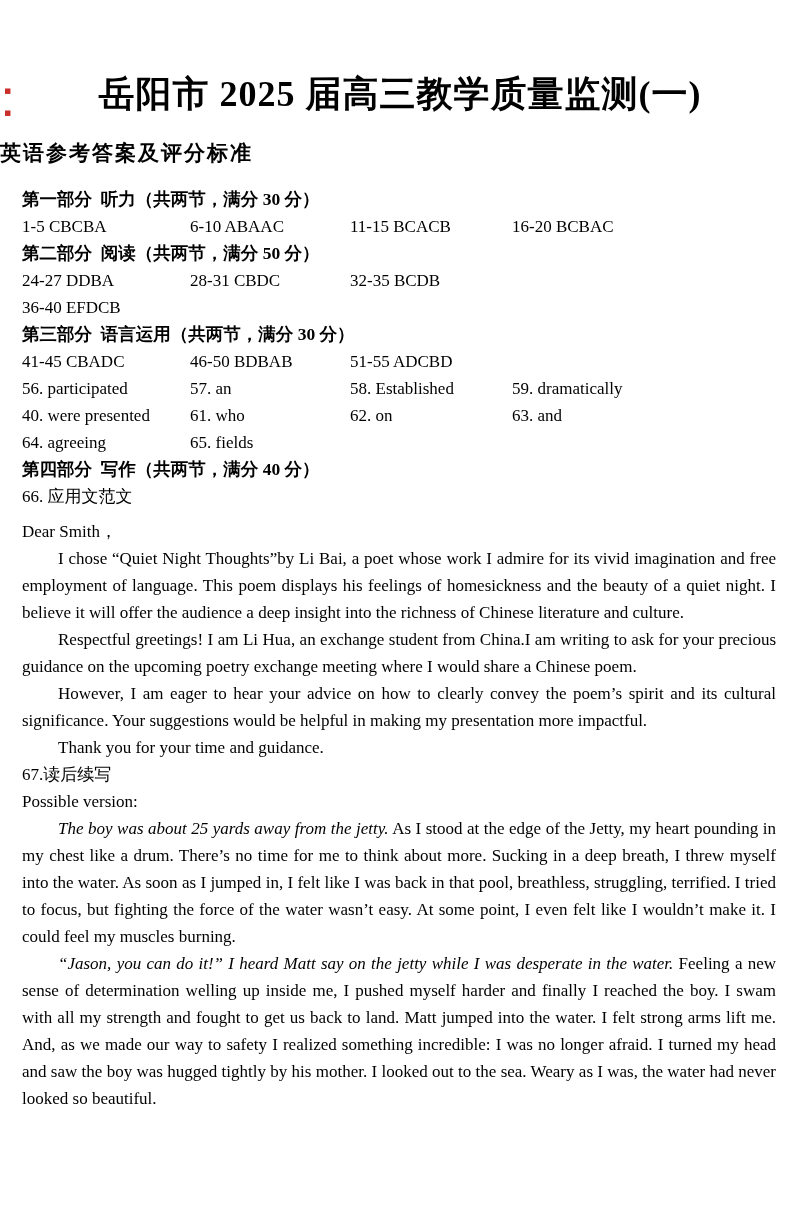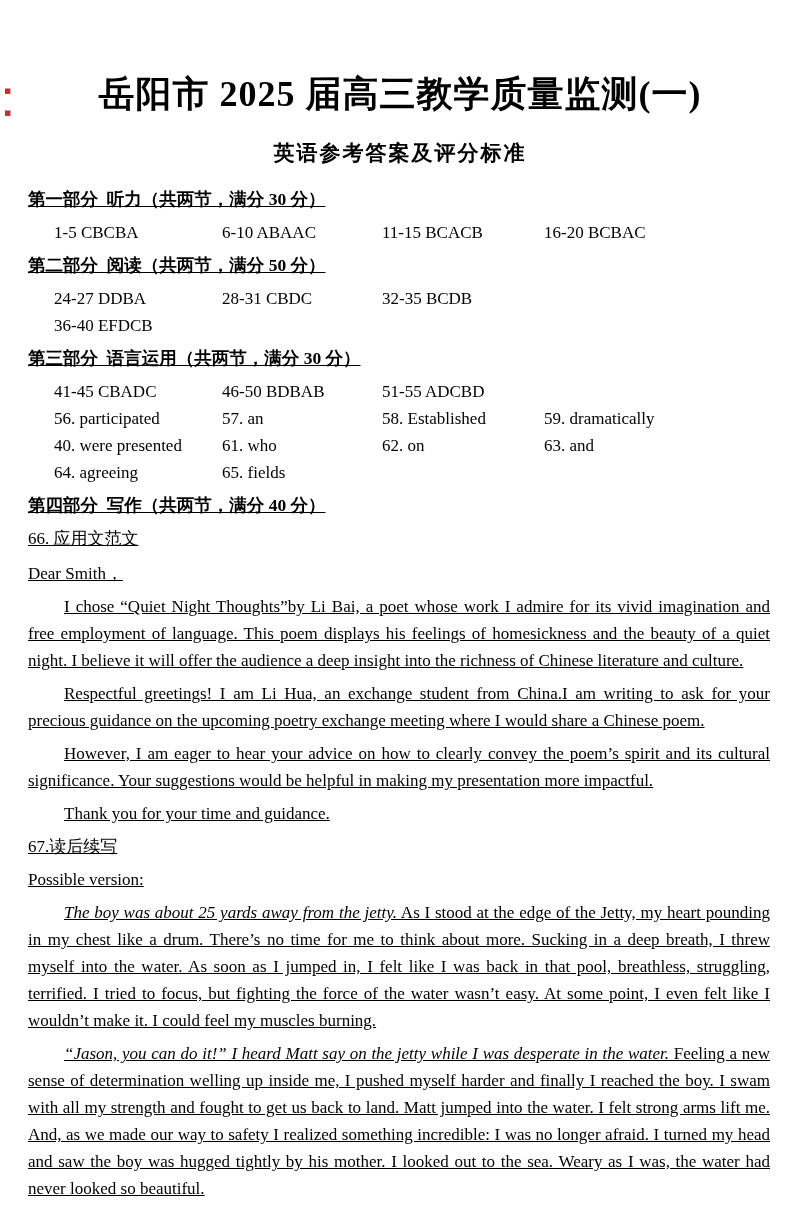--- a/index.html
+++ b/index.html
@@ -37,42 +37,40 @@
     margin: 78px 0 0 0;
     text-align: center;
     font-size: 36px;
     line-height: 33px;
     font-weight: 700;
     letter-spacing: 1px;
     font-family: "Liberation Serif", serif;
   }
   h2.subtitle {
     margin: 30px 0 0 0;
-    text-align: center;
     font-size: 21px;
     line-height: 25px;
     font-weight: 700;
     letter-spacing: 2px;
     font-family: "Liberation Serif", serif;
   }
   .content {
     margin-top: 20px;
     padding: 0 24px 0 22px;
     font-size: 17px;
     line-height: 27px;
   }
-  .content p { margin: 6px; text-decoration: underline; }
+  .content p { margin: 0; }
   .sec-heading {
     font-weight: 700;
     font-size: 17.5px;
   }
   .answer-grid {
     display: grid;
     grid-template-columns: 168px 160px 162px 1fr;
-    margin-left: 32px;
   }
   .answer-grid span { white-space: nowrap; }
   .indent { text-indent: 36px; }
   .just { text-align: justify; }
   .item67 { margin-top: 27px; }
   .salutation { margin-top: 8px !important; }
   i { font-style: italic; }
 </style>
 </head>
 <body>

